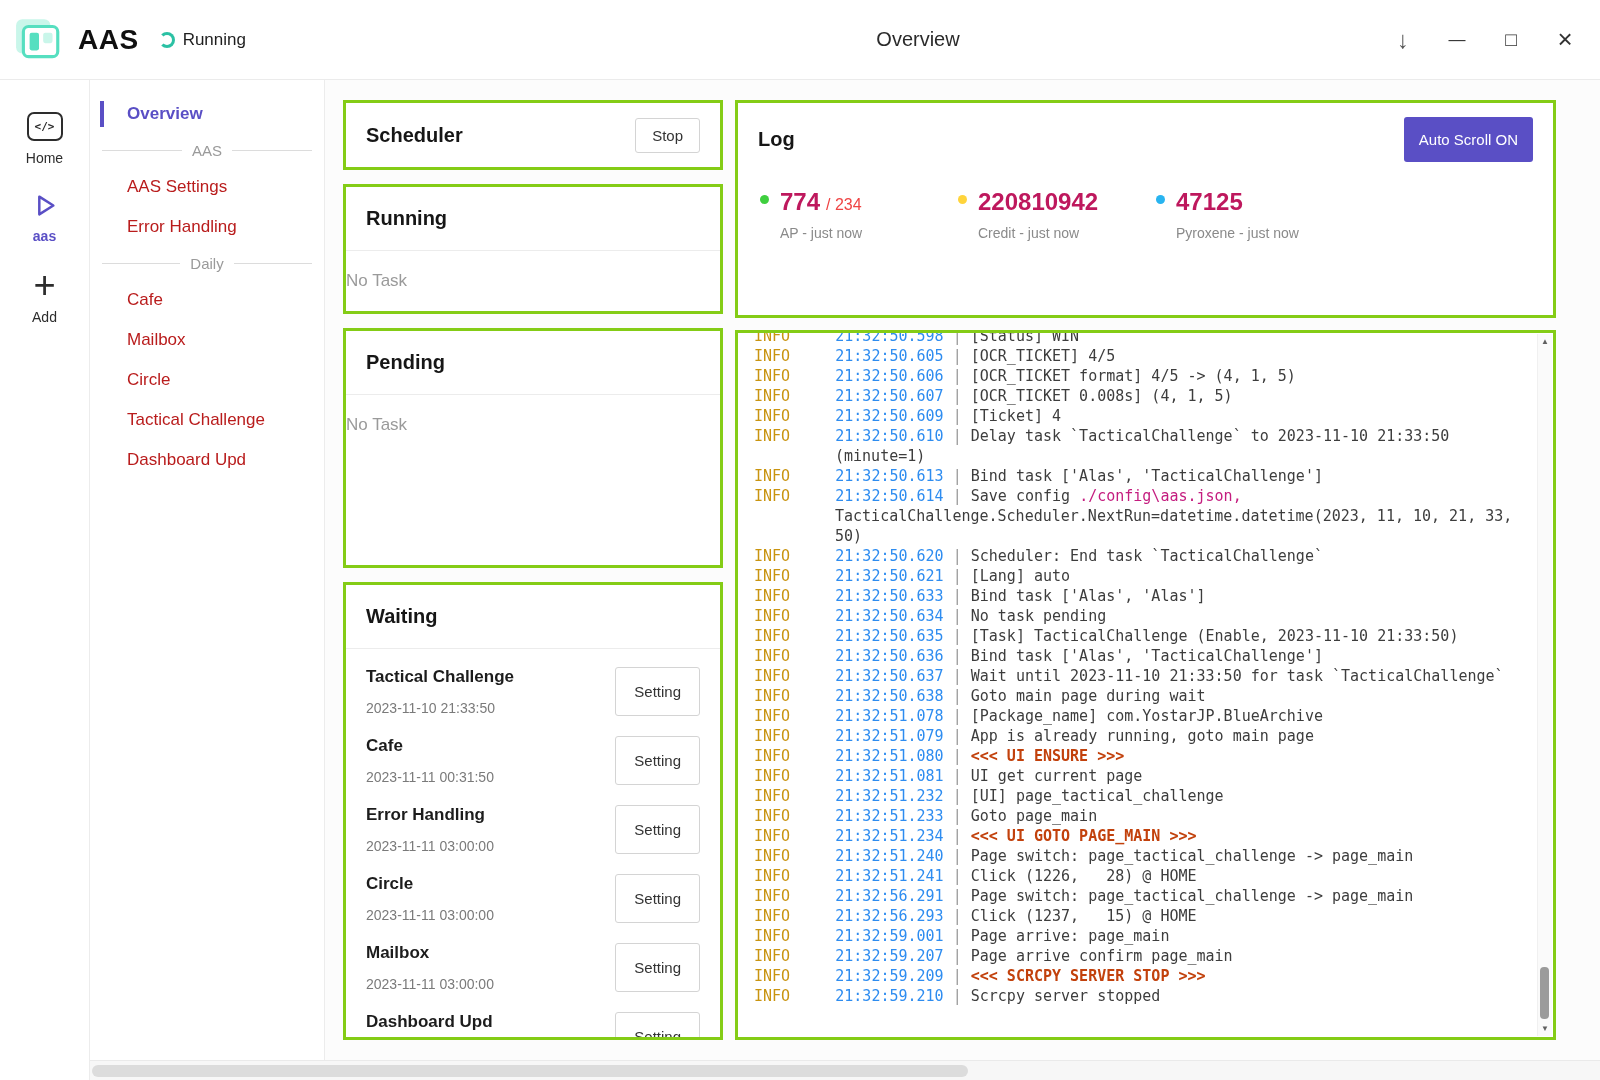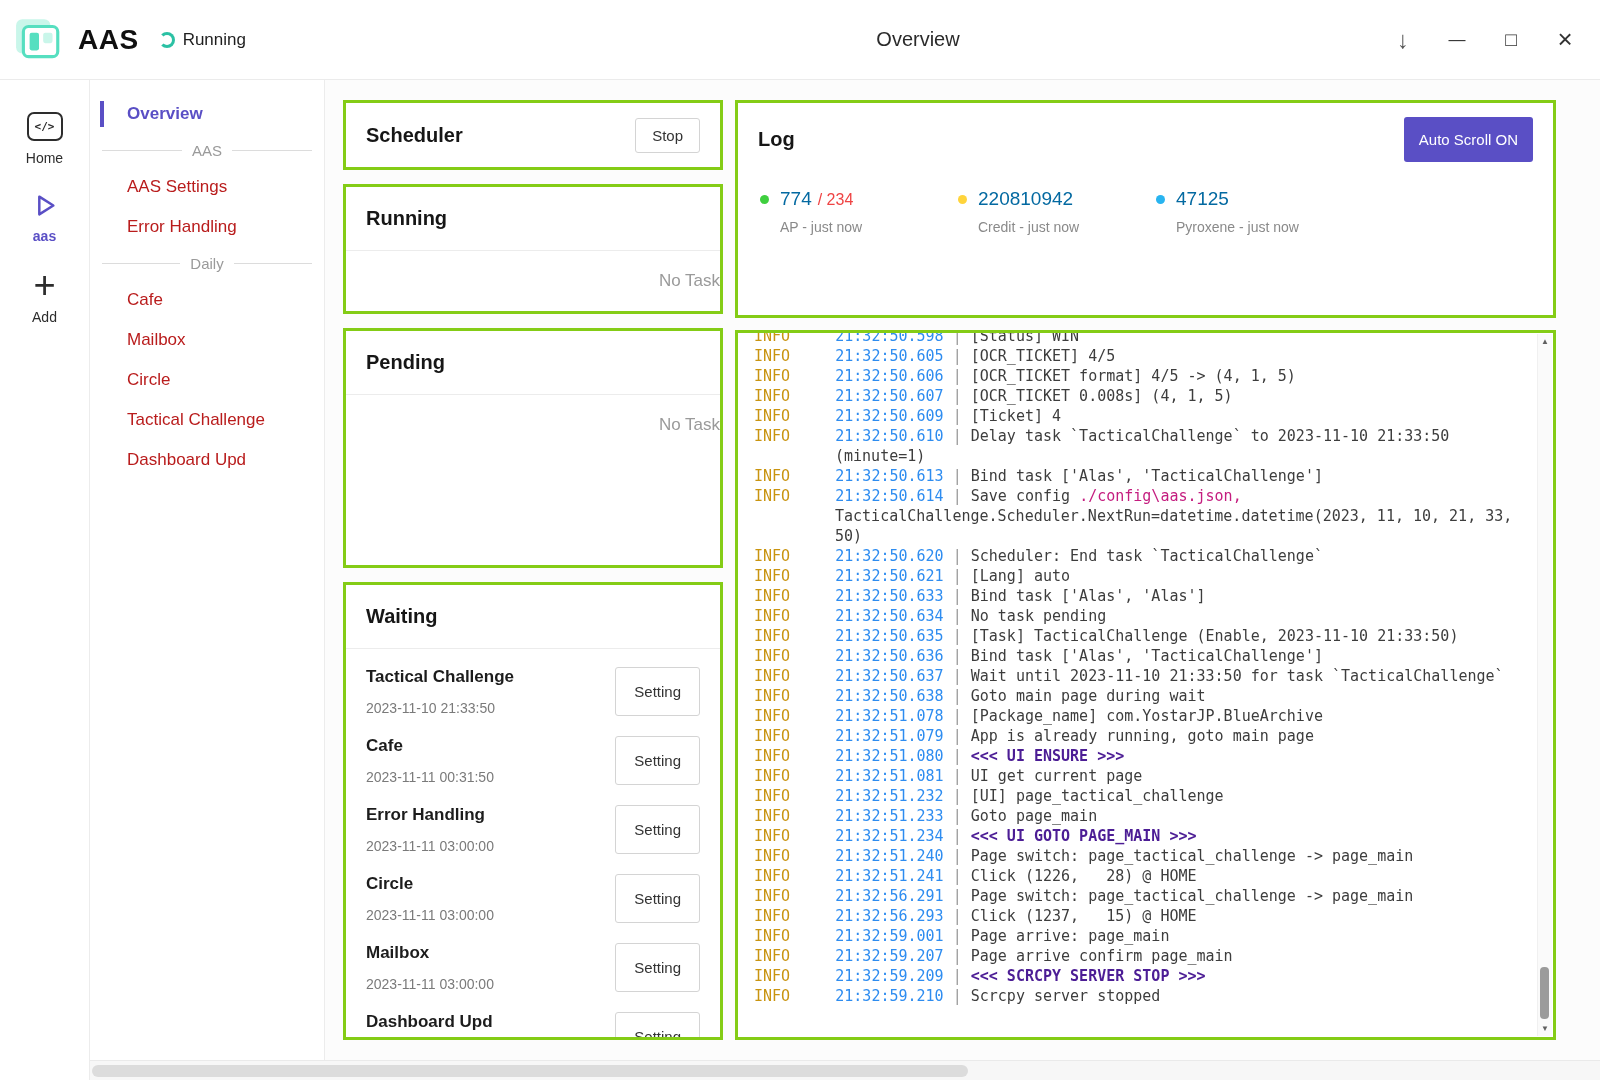--- a/index.html
+++ b/index.html
@@ -62,48 +62,48 @@
   .main{flex:1;background:#fcfcfc;padding:20px 44px 20px 18px;display:flex;gap:12px;min-width:0}
   .col-left{flex:0 0 380px;display:flex;flex-direction:column;gap:14px}
   .col-right{flex:1;display:flex;flex-direction:column;gap:12px;min-width:0}
   .card{background:#fff;border:3px solid #84cc16}
   .card-head{display:flex;align-items:center;justify-content:space-between;padding:14px 20px;min-height:64px}
   .card-head h2{font-size:20px;color:#161616}
   .card-head.bordered{border-bottom:1px solid #ececec}
   .btn{font-family:inherit;font-size:15px;color:#333;background:#fff;border:1px solid #d4d4d4;
     border-radius:3px;padding:8px 16px;cursor:pointer}
   .btn.primary{background:var(--accent,#5a4fc5);color:#fff;border:none;padding:14px 15px}
-  .empty{padding:20px 0;text-align:right;color:#9a9a9a;font-size:17px}
+  .empty{padding:20px 0;text-align:left;color:#9a9a9a;font-size:17px}
   .waiting-card{flex:1;min-height:0;overflow:hidden}
   .task-list{padding:8px 20px 0}
   .task-row{display:flex;align-items:center;justify-content:space-between;padding:10px 0}
   .task-name{font-size:17px;font-weight:bold;color:#1c1c1c}
   .task-time{font-size:14px;color:#7a7a7a;margin-top:13px}
   .setting-btn{padding:15px 18px}
 
   
   .log-card{flex:0 0 218px}
   .stats{display:flex;padding:12px 22px 0}
   .stat{display:flex;gap:11px;min-width:198px}
   .dot{width:9px;height:9px;border-radius:50%;margin-top:7px;flex:0 0 9px}
   .stat-value-row{display:flex;align-items:baseline;gap:6px}
-  .stat-value{font-size:19px;font-weight:normal;color:#0369a1}
+  .stat-value{font-size:24px;font-weight:bold;color:#be185d}
   .stat-extra{font-size:16px;color:#ef4444}
   .stat-caption{font-size:14px;color:#8a8a8a;margin-top:9px}
 
   
   .log-viewer{flex:1;position:relative;overflow:hidden;min-height:0}
   .log-content{height:100%;overflow:hidden;padding:0 40px 10px 16px;margin-top:-7px;
     font-family:"DejaVu Sans Mono",monospace;font-size:15px;line-height:20px;color:var(--log_text,#3d3d3d)}
   .log-entry{white-space:pre-wrap;word-wrap:break-word;padding-left:81px;text-indent:-81px}
   .lg-level{color:var(--log_level,#c9940f)}
   .lg-time{color:var(--log_time,#2d8cf0)}
   .lg-pipe{color:#999}
   .lg-msg{color:var(--log_text,#3d3d3d)}
-  .lg-msg.bold{font-weight:bold;color:#4c1d95}
+  .lg-msg.bold{font-weight:bold;color:#c2410c}
   .lg-msg.path{color:var(--log_path,#c41d7f)}
   .vscroll{position:absolute;top:1px;right:1px;bottom:1px;width:15px;background:#fafafa;
     border-left:1px solid #f0f0f0;display:flex;flex-direction:column;align-items:center;
     justify-content:space-between;padding:3px 0;cursor:pointer}
   .vs-arrow{font-size:8px;color:#606060;line-height:9px}
   .vs-thumb{position:absolute;right:3px;bottom:17px;width:9px;height:52px;background:#9b9b9b;border-radius:4px}
 
   
   .hscroll{flex:0 0 20px;background:#f7f7f7;border-top:1px solid #eaeaea;position:relative;cursor:pointer}
   .hthumb{position:absolute;left:2px;top:4px;height:12px;width:58%;background:#dcdcdc;border-radius:6px}

